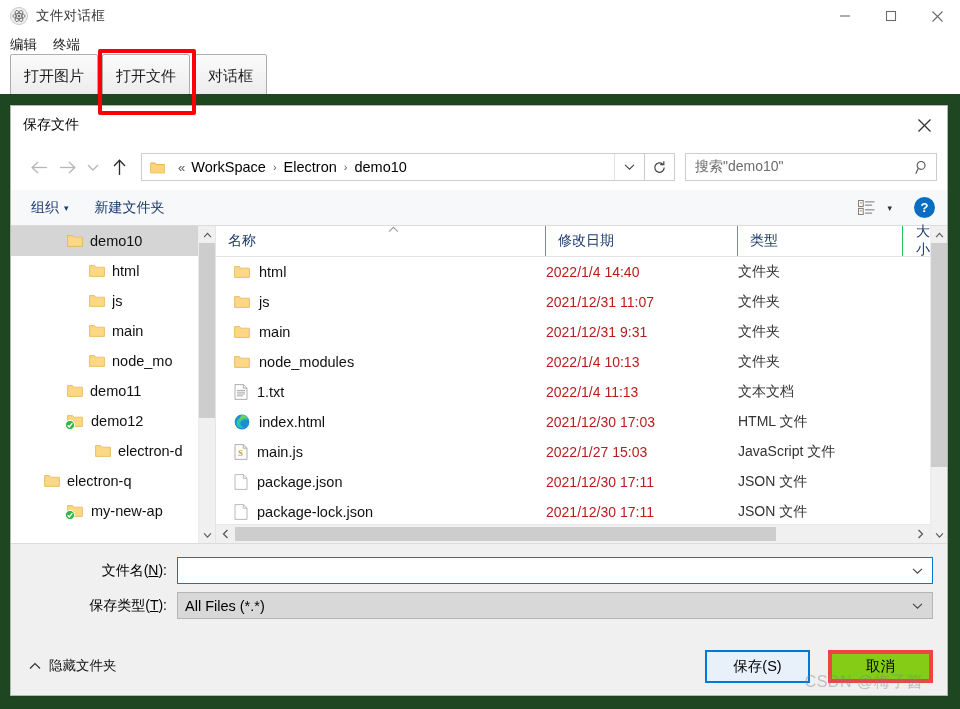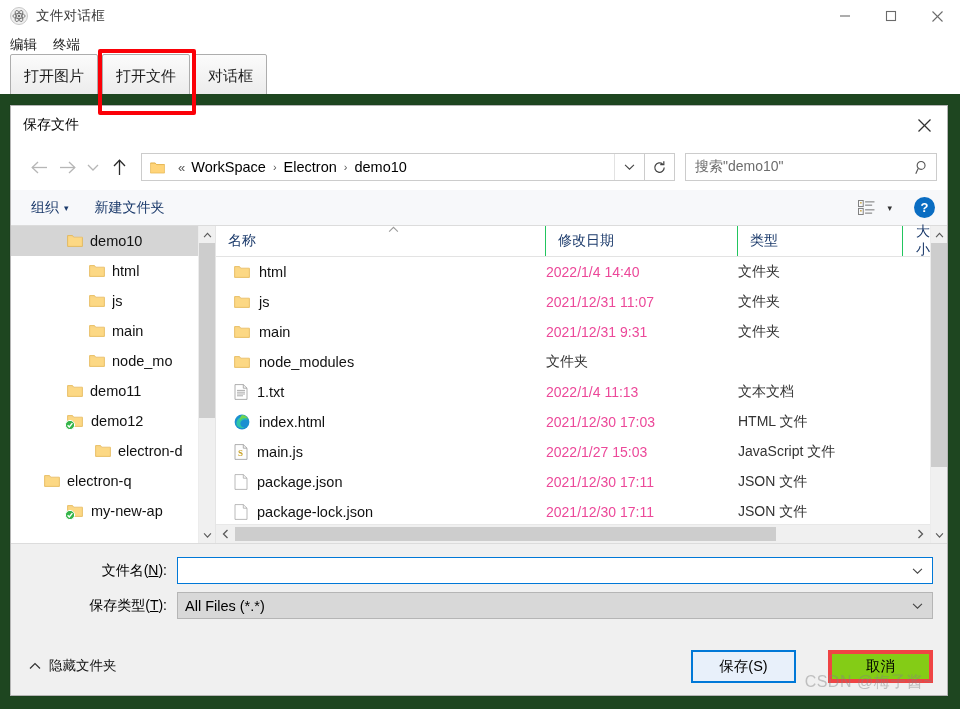--- a/index.html
+++ b/index.html
@@ -274,21 +274,21 @@
   }
 
   #rows { flex: 1 1 auto; overflow: hidden; }
   .file-row {
     height: 30px;
     display: flex; align-items: center;
     font-size: 14.5px; color: #111;
   }
   .fr-name { width: 330px; flex: 0 0 330px; display: flex; align-items: center; padding-left: 18px; }
   .fr-name .fi { margin-right: 9px; display: flex; align-items: center; }
-  .fr-date { width: 192px; flex: 0 0 192px; color: #ec4899; font-size: 14px; }
+  .fr-date { width: 192px; flex: 0 0 192px; color: #b91c1c; font-size: 14px; }
   .fr-type { width: 165px; flex: 0 0 165px; color: #333; font-size: 14px; }
   .fr-size { flex: 1 1 auto; }
 
   #hscroll {
     height: 19px; flex: 0 0 19px;
     background: #f0f0f0;
     display: flex; align-items: stretch;
     border-top: 1px solid #e8e8e8;
   }
   .hs-btn {
@@ -349,21 +349,21 @@
     background: #f0f0f0;
     display: flex; align-items: center;
     padding: 0 14px 0 18px;
     position: relative;
   }
   #hide-folders {
     display: flex; align-items: center; gap: 8px;
     font-size: 13.5px; color: #111;
   }
   #hide-chevron { font-size: 10px; color: #333; }
-  #footer-btns { margin-left: auto; display: flex; gap: 32px; }
+  #footer-btns { margin-left: auto; display: flex; gap: 18px; }
   .dlg-btn {
     width: 105px; height: 33px;
     display: flex; align-items: center; justify-content: center;
     font-size: 14.5px; color: #000;
     background: #84cc16;
     border: 4px solid #ef4444;
   }
   .dlg-btn.default {
     background: #e8f0fa;
     border: 2px solid #0078d7;
@@ -718,20 +718,21 @@
               <div class="file-row">
                 <div class="fr-name">
                   <span class="fi">
                     <svg class="ico" width="16" height="14" viewBox="0 0 16 14">
                       <path d="M0.6 1.6h4.9l1.3 1.7H15.4v9.1H0.6z" fill="#fcd884" stroke="#e0ae42" stroke-width=".7"></path>
                       <path d="M2.6 3.3h12.8" fill="none" stroke="#f3d28f" stroke-width=".7"></path>
                     </svg>
                   </span>
                   <span>node_modules</span>
                 </div>
+                <div class="fr-date">2022/1/4 10:13</div>
                 <div class="fr-type">文件夹</div>
                 <div class="fr-size"></div>
               </div>
               <div class="file-row">
                 <div class="fr-name">
                   <span class="fi">
                     <svg class="ico" width="14" height="16" viewBox="0 0 14 16">
                       <path d="M1 0.6h8.3L13 4.2v11.2H1z" fill="#ffffff" stroke="#9a9a9a" stroke-width=".8"></path>
                       <path d="M9.3 0.6v3.6H13" fill="none" stroke="#9a9a9a" stroke-width=".8"></path>
                       <g stroke="#8a8a8a" stroke-width=".7">

